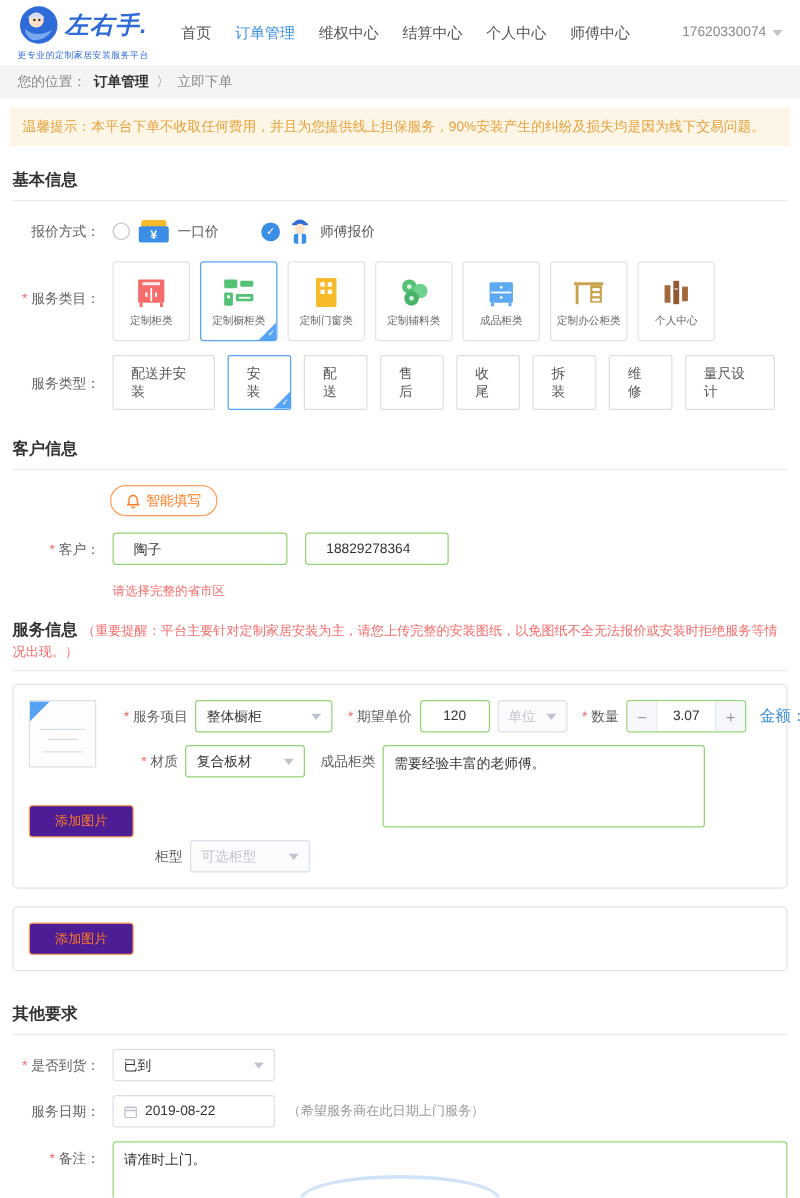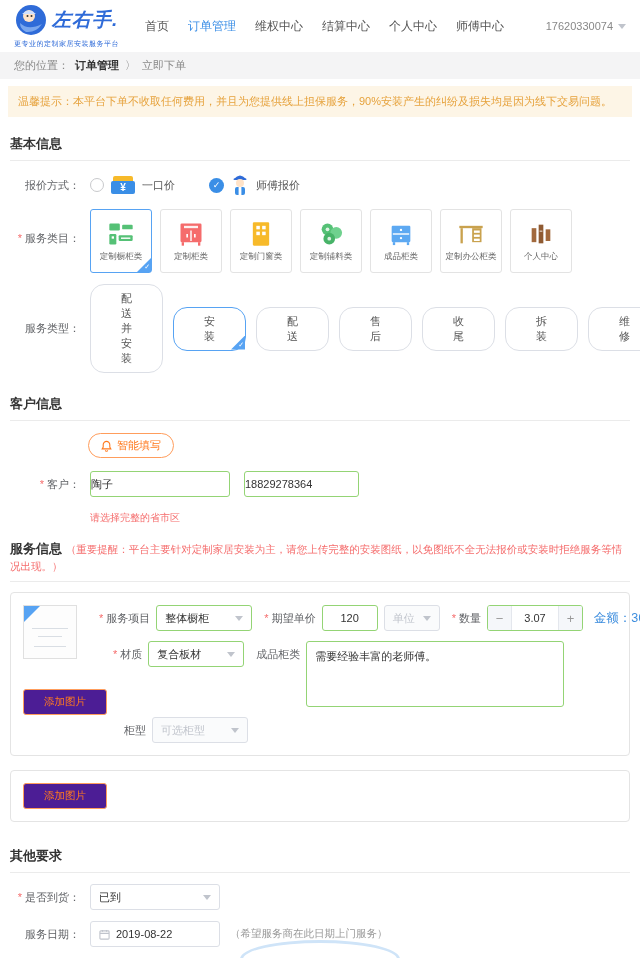--- a/index.html
+++ b/index.html
@@ -40,29 +40,29 @@
   .cats { display:flex; align-items:flex-start; }
   .cat { width:62px; height:64px; border:1px solid #e3e3e3; border-radius:3px; margin-right:8px; background:#fff;
          display:flex; flex-direction:column; align-items:center; justify-content:center; gap:3px; position:relative; cursor:pointer; }
   .cat-lbl { font-size:8.5px; color:#666; white-space:nowrap; }
   .cat.sel { border-color:#57a3f3; }
   .corner { position:absolute; right:0; bottom:0; width:14px; height:14px;
             clip-path:polygon(100% 0,100% 100%,0 100%); background:#57a3f3; }
   .corner::after { content:"✓"; color:#fff; font-size:7px; position:absolute; right:1px; bottom:1px; }
 
   
-  .stype { padding:6px 30px; border:1px solid #dcdfe6; border-radius:14px; font-size:11px; color:#555;
+  .stype { padding:6px 14px; border:1px solid #dcdfe6; border-radius:2px; font-size:11px; color:#555;
            margin-right:10px; position:relative; background:#fff; cursor:pointer; }
   .stype.sel { border-color:#57a3f3; }
 
   .smart { display:inline-flex; align-items:center; gap:5px; border:1px solid #ff9d5c; color:#ff7a1f;
            border-radius:14px; padding:4px 12px; font-size:11px; margin:12px 0 2px 88px; background:#fff; cursor:pointer; }
 
   
-  .inp { height:26px; border:1px solid #dcdfe6; border-radius:3px; font-size:11px; padding:0 0; color:#333; background:#fff;
+  .inp { height:26px; border:1px solid #dcdfe6; border-radius:3px; font-size:11px; padding:0 16px; color:#333; background:#fff;
          font-family:inherit; }
   .box { height:26px; border:1px solid #dcdfe6; border-radius:3px; font-size:11px; padding:0 8px; color:#333; background:#fff;
          display:flex; align-items:center; }
   .green { border-color:#94d475; }
   .redb  { border-color:#f78989; }
   .selbox { justify-content:space-between; cursor:pointer; }
   .caret { width:0; height:0; border-left:4px solid transparent; border-right:4px solid transparent; border-top:5px solid #c0c4cc; }
   .dis { background:#fafbfc; color:#c0c4cc; }
   .hint-red { font-size:10px; color:#f56c6c; margin:3px 0 0 90px;font-family:Liberation Serif, serif; }
   .hint-gray { font-size:10.5px; color:#999; margin-left:10px; }
@@ -167,47 +167,47 @@
         <rect x="8.6" y="15" width="2.8" height="8" fill="#fff"></rect>
       </svg>
     </span>
     <span>师傅报价</span>
   </span>
 </div>
 
 <div class="row" style="align-items:flex-start;">
   <span class="lbl req" style="margin-top:22px;">服务类目：</span>
   <div class="cats">
-    <div class="cat sel">
-      <span>
-        <svg width="30" height="28" viewBox="0 0 24 24">
-          <rect x="2" y="3" width="9" height="6" rx="1" fill="#55c176"></rect>
-          <rect x="13" y="4" width="9" height="4" rx="1" fill="#55c176"></rect>
-          <rect x="2" y="12" width="6" height="9" rx="1" fill="#55c176"></rect>
-          <rect x="10" y="13" width="12" height="5" rx="1" fill="#55c176"></rect>
-          <rect x="4" y="14" width="2" height="2" fill="#fff"></rect>
-            <rect x="12" y="15" width="8" height="1.2" fill="#fff"></rect>
-        </svg>
-      </span>
-      <span class="cat-lbl">定制橱柜类</span>
-      <span class="corner"></span>
-    </div>
     <div class="cat">
       <span>
         <svg width="30" height="28" viewBox="0 0 24 24">
           <rect x="3" y="3" width="18" height="16" rx="1" fill="#f56c6c"></rect>
           <rect x="6" y="5" width="12" height="2" fill="#fff" opacity=".9"></rect>
           <rect x="11.4" y="9" width="1.2" height="9" fill="#fff"></rect>
           <rect x="8" y="12" width="1.4" height="3" fill="#fff"></rect>
             <rect x="14.6" y="12" width="1.4" height="3" fill="#fff"></rect>
           <rect x="4" y="19" width="2" height="3" fill="#f56c6c"></rect>
             <rect x="18" y="19" width="2" height="3" fill="#f56c6c"></rect>
         </svg>
       </span>
       <span class="cat-lbl">定制柜类</span>
+    </div>
+    <div class="cat sel">
+      <span>
+        <svg width="30" height="28" viewBox="0 0 24 24">
+          <rect x="2" y="3" width="9" height="6" rx="1" fill="#55c176"></rect>
+          <rect x="13" y="4" width="9" height="4" rx="1" fill="#55c176"></rect>
+          <rect x="2" y="12" width="6" height="9" rx="1" fill="#55c176"></rect>
+          <rect x="10" y="13" width="12" height="5" rx="1" fill="#55c176"></rect>
+          <rect x="4" y="14" width="2" height="2" fill="#fff"></rect>
+            <rect x="12" y="15" width="8" height="1.2" fill="#fff"></rect>
+        </svg>
+      </span>
+      <span class="cat-lbl">定制橱柜类</span>
+      <span class="corner"></span>
     </div>
     <div class="cat">
       <span>
         <svg width="30" height="28" viewBox="0 0 24 24">
           <rect x="5" y="2" width="14" height="20" rx="1" fill="#f7ba2a"></rect>
           <rect x="8" y="5" width="3" height="3" fill="#fff"></rect>
             <rect x="13" y="5" width="3" height="3" fill="#fff"></rect>
           <rect x="8" y="10" width="3" height="3" fill="#fff"></rect>
             <rect x="13" y="10" width="3" height="3" fill="#fff"></rect>
         </svg>
@@ -321,21 +321,21 @@
       <span class="fold"></span>
       <span class="sk1"></span>
         <span class="sk2"></span>
         <span class="sk3"></span>
     </div>
     <button class="btn-addimg">添加图片</button>
   </div>
   <div class="card-mid">
     <div class="frow">
       <span class="flbl req">服务项目</span>
-      <div class="box selbox green" style="width:96px; margin-right:12px;">
+      <div class="box selbox green" style="width:110px; margin-right:12px;">
         <span>整体橱柜</span>
         <span class="caret"></span>
       </div>
       <span class="flbl req">期望单价</span>
       <input class="inp green" style="width: 56px; margin-right: 6px; text-align: center;" value="120">
       <div class="box selbox dis" style="width:56px; margin-right:12px;">
         <span>单位</span>
         <span class="caret"></span>
       </div>
       <span class="flbl req">数量</span>

